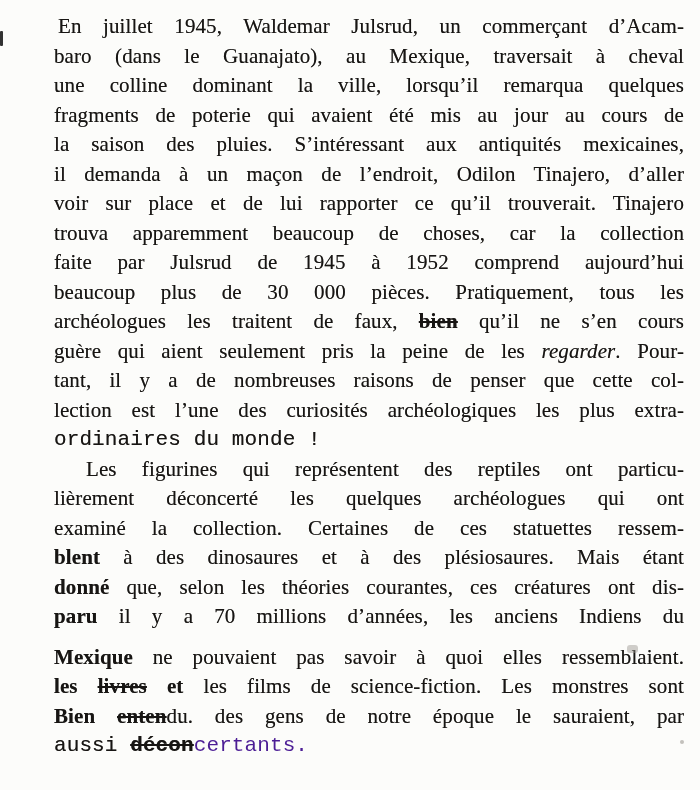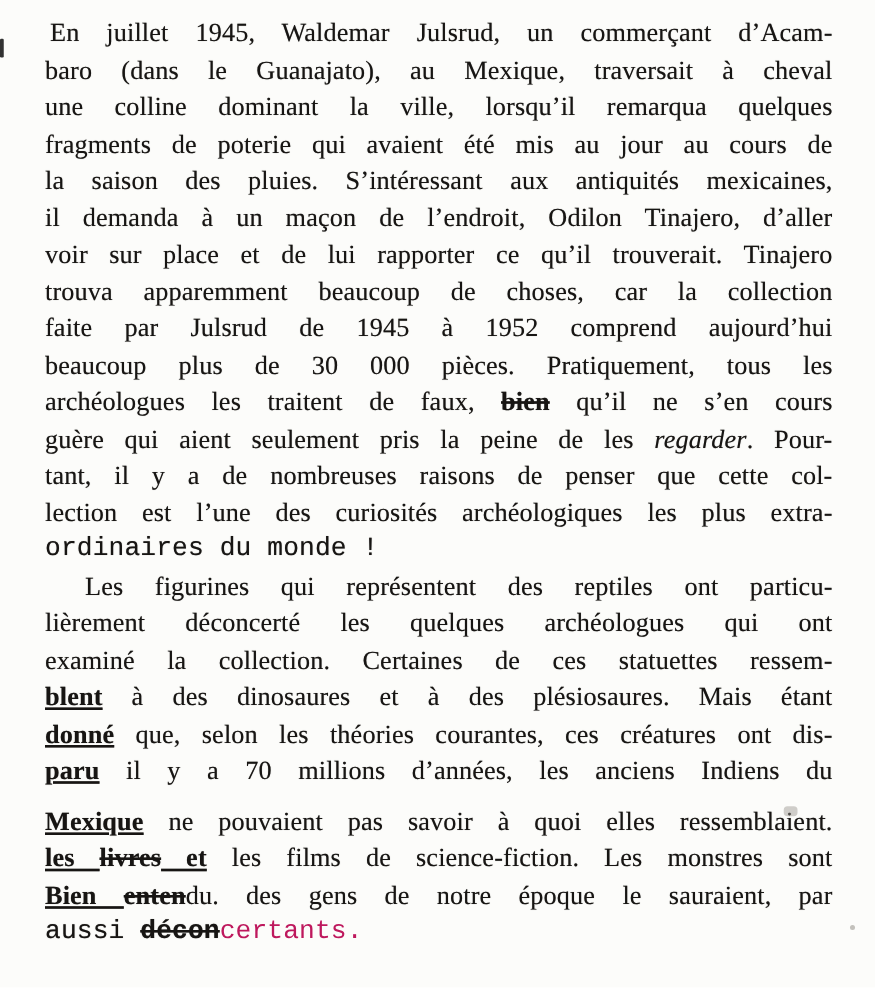--- a/index.html
+++ b/index.html
@@ -9,44 +9,44 @@
   }
   #scan-page {
     position: relative;
     width: 700px;
     height: 790px;
     overflow: hidden;
     font-family: "Liberation Serif", "DejaVu Serif", serif;
   }
   #page-text {
     position: absolute;
-    left: 36px;
+    left: 54px;
     top: 12px;
     width: 630px;
     font-size: 21px;
     line-height: 29.5px;
     letter-spacing: 0.1px;
     color: #171513;
     text-shadow: 0 0 0.6px rgba(23, 21, 19, 0.55);
   }
   .line {
     text-align: justify;
     text-align-last: justify;
     height: 29.5px;
     overflow: hidden;
   }
   .line.last {
     text-align: left;
     text-align-last: left;
     font-family: Liberation Mono, monospace;
   }
-  .st-b  { font-weight: bold; text-decoration: underline; }
+  .st-b  { font-weight: bold; }
   .st-bs { font-weight: bold; text-decoration: line-through; text-decoration-thickness: 2px; }
   .st-i  { font-style: italic; }
-  .st-f  { color: #be185d; text-shadow: none; }
+  .st-f  { color: #4c1d95; text-shadow: none; }
   .artifact {
     position: absolute;
   }
 </style>
 </head>
 <body>
 
 <div id="scan-page" style="background: rgb(252, 252, 250);">
   <div id="page-text" style="color: rgb(23, 21, 19);">
       <div class="line" style="text-indent: 4px;"><span>En juillet 1945, Waldemar Julsrud, un commerçant d’Acam-</span></div>

